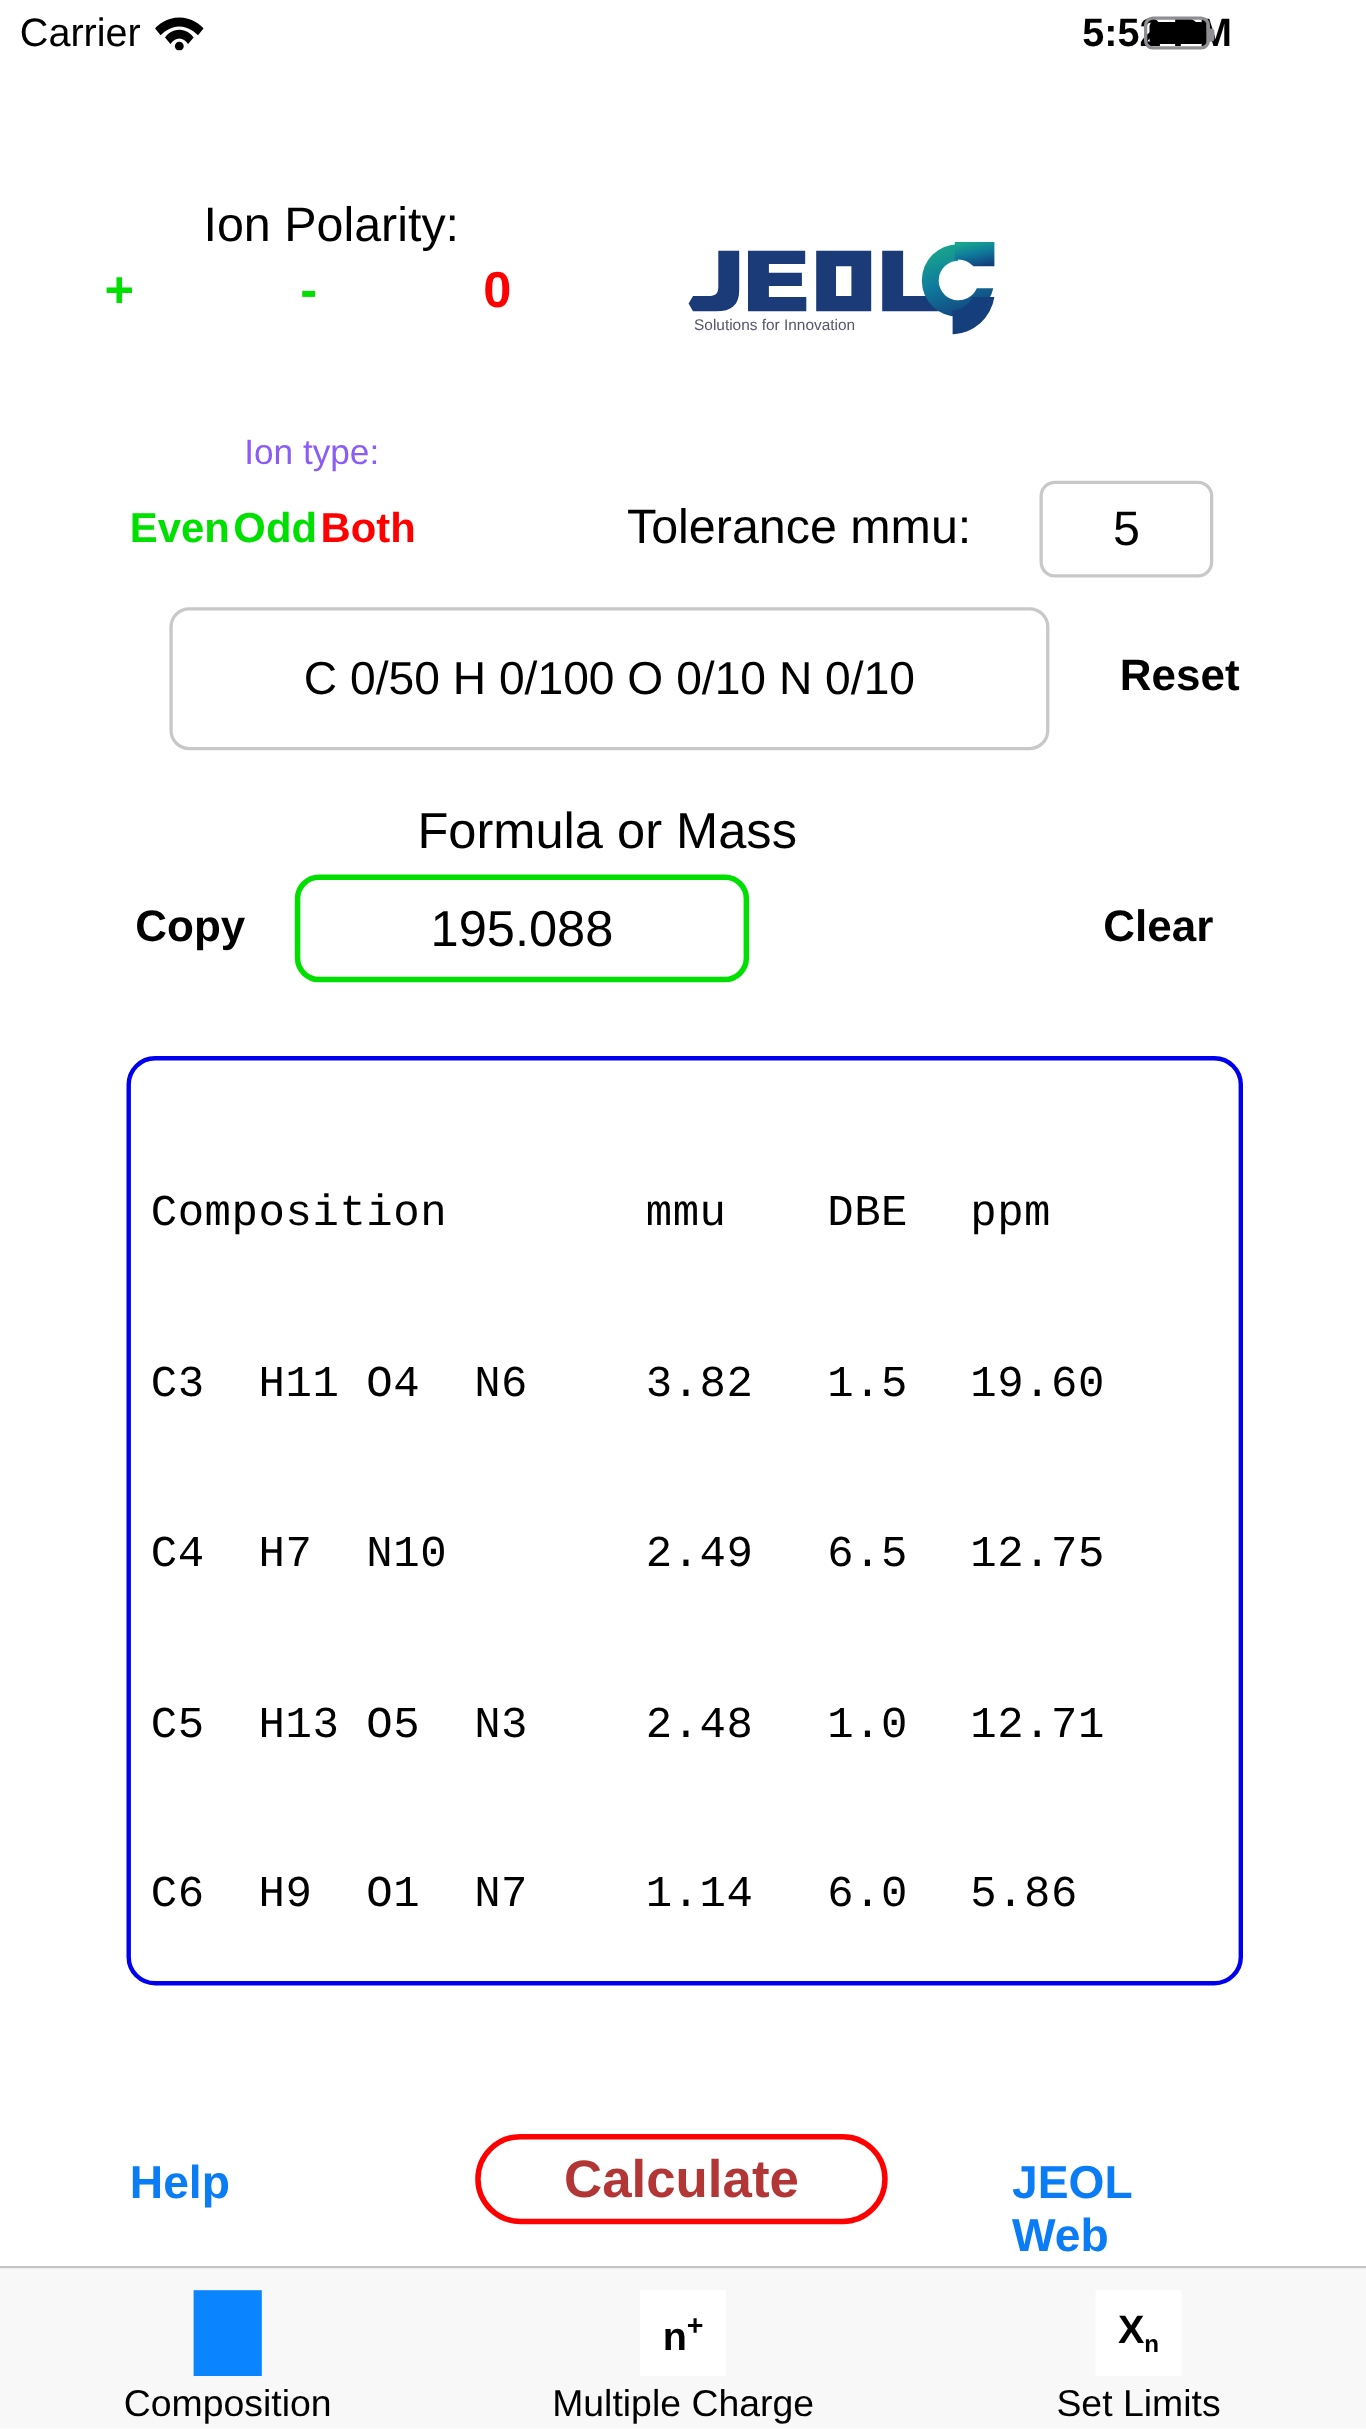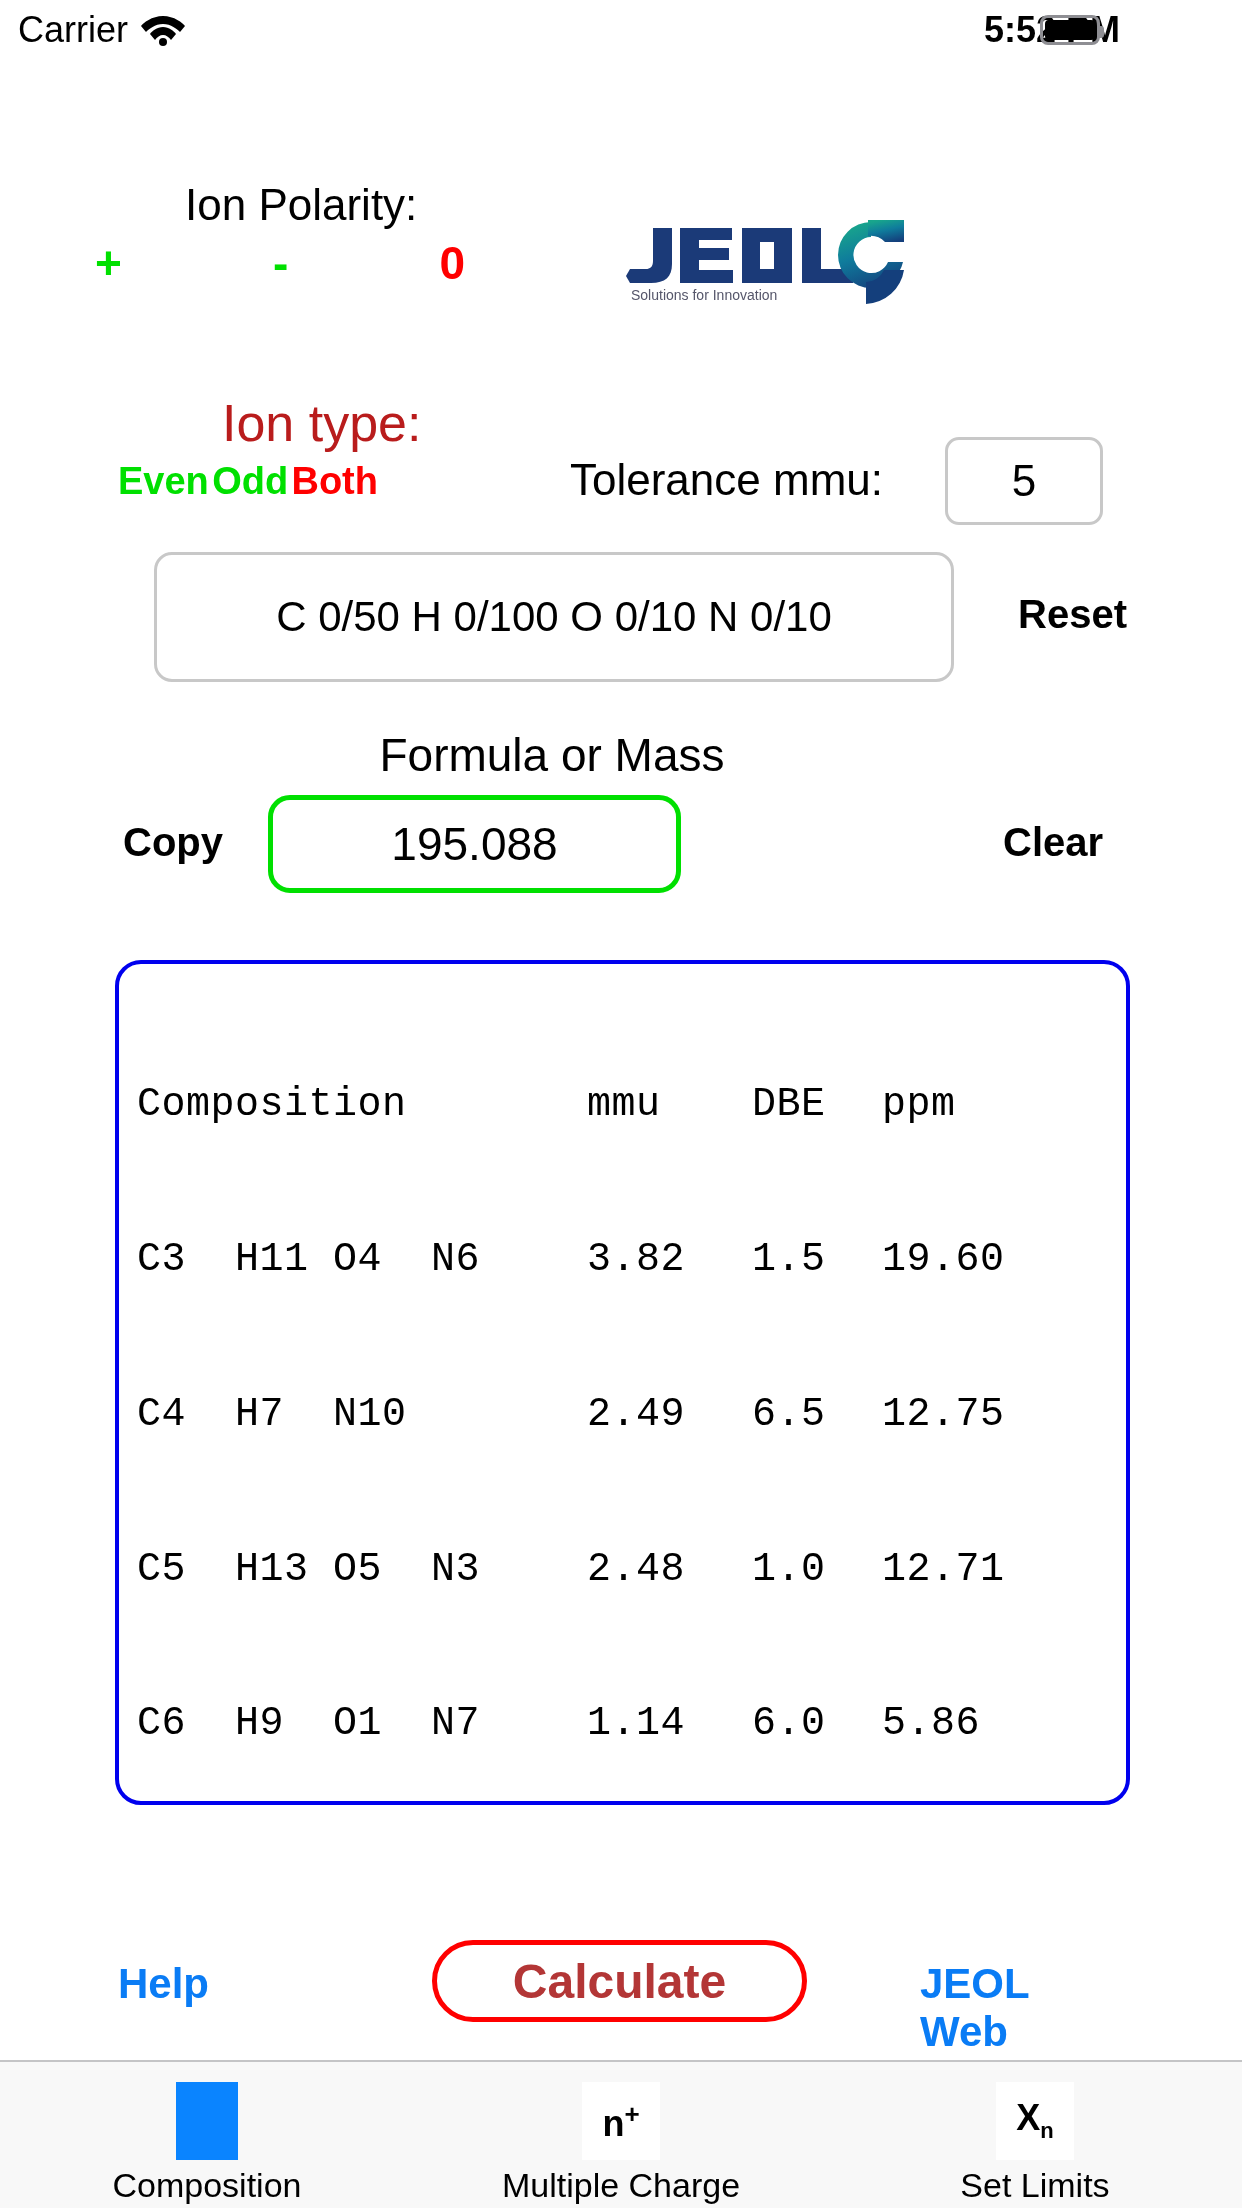--- a/index.html
+++ b/index.html
@@ -125,22 +125,22 @@
     top: 152px;
     width: 290px;
     height: 92px;
   }
 
   
   .iontype-label {
     position: absolute;
     left: 222px;
     top: 333px;
-    font-size: 52px;
-    color: #b91c1c;
+    font-size: 32px;
+    color: #8b5cf6;
   }
   .iontype-opts {
     position: absolute;
     top: 400px;
     left: 118px;
     width: 260px;
     display: flex;
     justify-content: space-between;
   }
   .it-opt {

